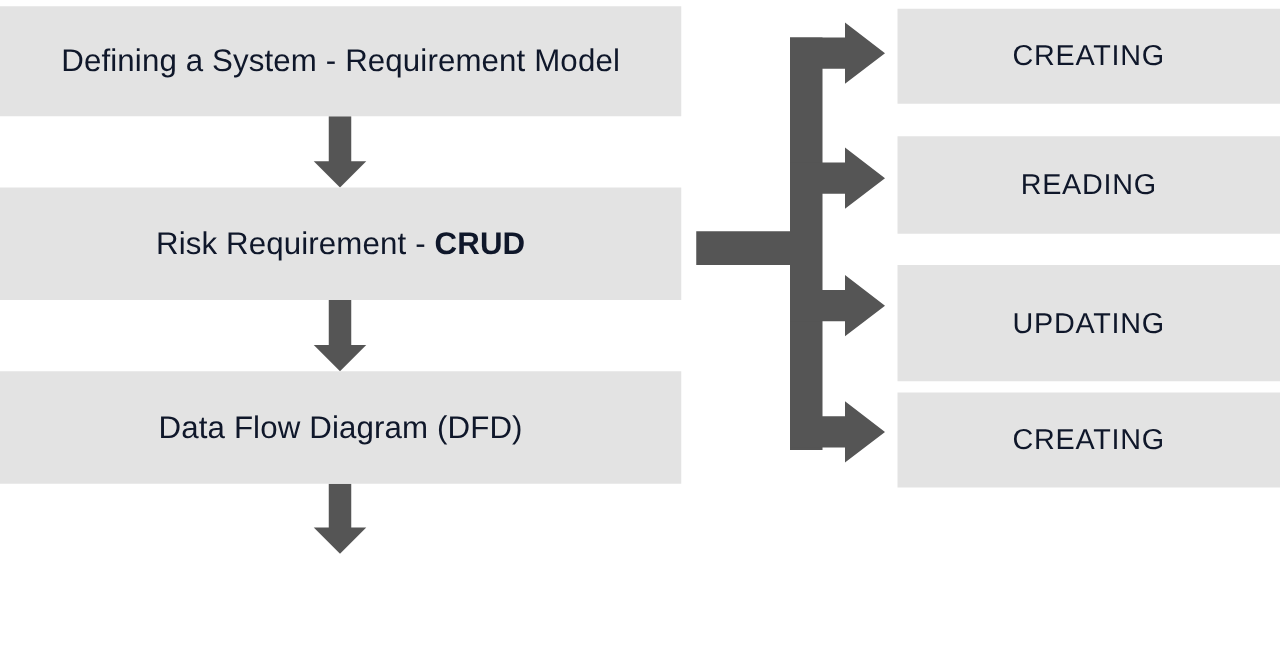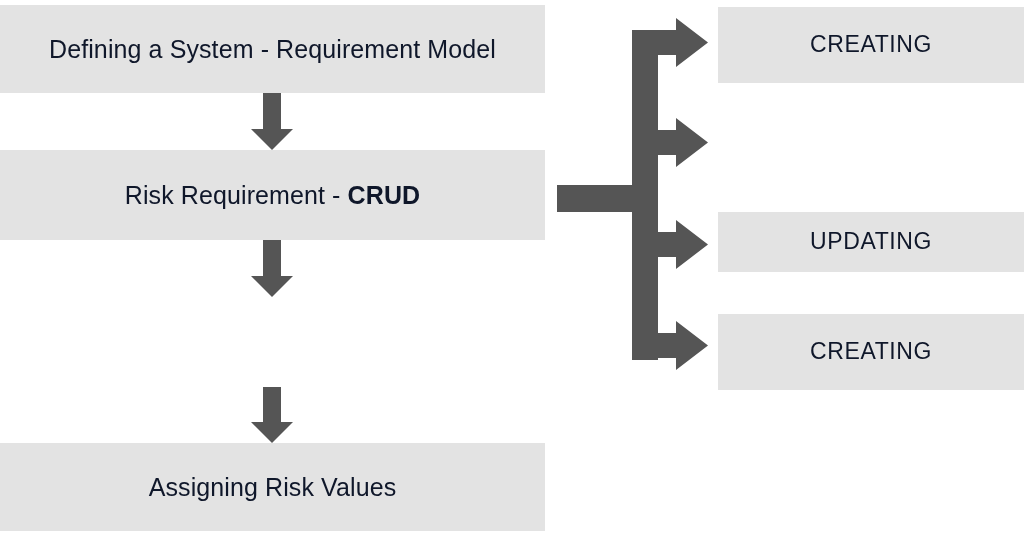--- a/index.html
+++ b/index.html
@@ -76,50 +76,53 @@
   </svg>
 
   <div class="box stage-box" style="top:150px; height:90px;">
     <span class="box-label"><span>Risk Requirement - </span><b>CRUD</b></span>
   </div>
 
   <svg class="down-arrow" style="left:250px; top:240px; width:44px; height:58px;" viewBox="0 0 44 58">
     <path d="M13 0 L31 0 L31 36 L43 36 L22 57 L1 36 L13 36 Z" fill="#555555"></path>
   </svg>
 
+  <div class="box stage-box" style="top:297px; height:90px;">
+    <span class="box-label">Data Flow Diagram (DFD)</span>
+  </div>
 
   <svg class="down-arrow" style="left:250px; top:387px; width:44px; height:57px;" viewBox="0 0 44 57">
     <path d="M13 0 L31 0 L31 35 L43 35 L22 56 L1 35 L13 35 Z" fill="#555555"></path>
   </svg>
 
-  <div class="box stage-box" style="top:443px; height:88px;">
-    <span class="box-label">Assigning Risk Values</span>
-  </div>
 
   <svg class="branch-svg" viewBox="0 0 175 400">
 
     <rect x="12" y="185" width="88" height="27" fill="#555555"></rect>
 
     <rect x="87" y="30" width="26" height="330" fill="#555555"></rect>
 
     <path d="M87 30 L131 30 L131 18 L163 42.5 L131 67 L131 55 L87 55 Z" fill="#555555"></path>
 
     <path d="M87 130 L131 130 L131 118 L163 142.5 L131 167 L131 155 L87 155 Z" fill="#555555"></path>
 
     <path d="M87 232 L131 232 L131 220 L163 244.5 L131 269 L131 257 L87 257 Z" fill="#555555"></path>
 
     <path d="M87 333 L131 333 L131 321 L163 345.5 L131 370 L131 358 L87 358 Z" fill="#555555"></path>
   </svg>
 
   <div class="box crud-box" style="top:7px; height:76px;">
     <span class="box-label">CREATING</span>
   </div>
 
+  <div class="box crud-box" style="top:109px; height:78px;">
+    <span class="box-label">READING</span>
+  </div>
 
-  <div class="box crud-box" style="top:212px; height:60px;">
+  <div class="box crud-box" style="top:212px; height:93px;">
     <span class="box-label">UPDATING</span>
   </div>
 
   <div class="box crud-box" style="top:314px; height:76px;">
     <span class="box-label">CREATING</span>
   </div>
 
 </div>
 
 </body></html>

